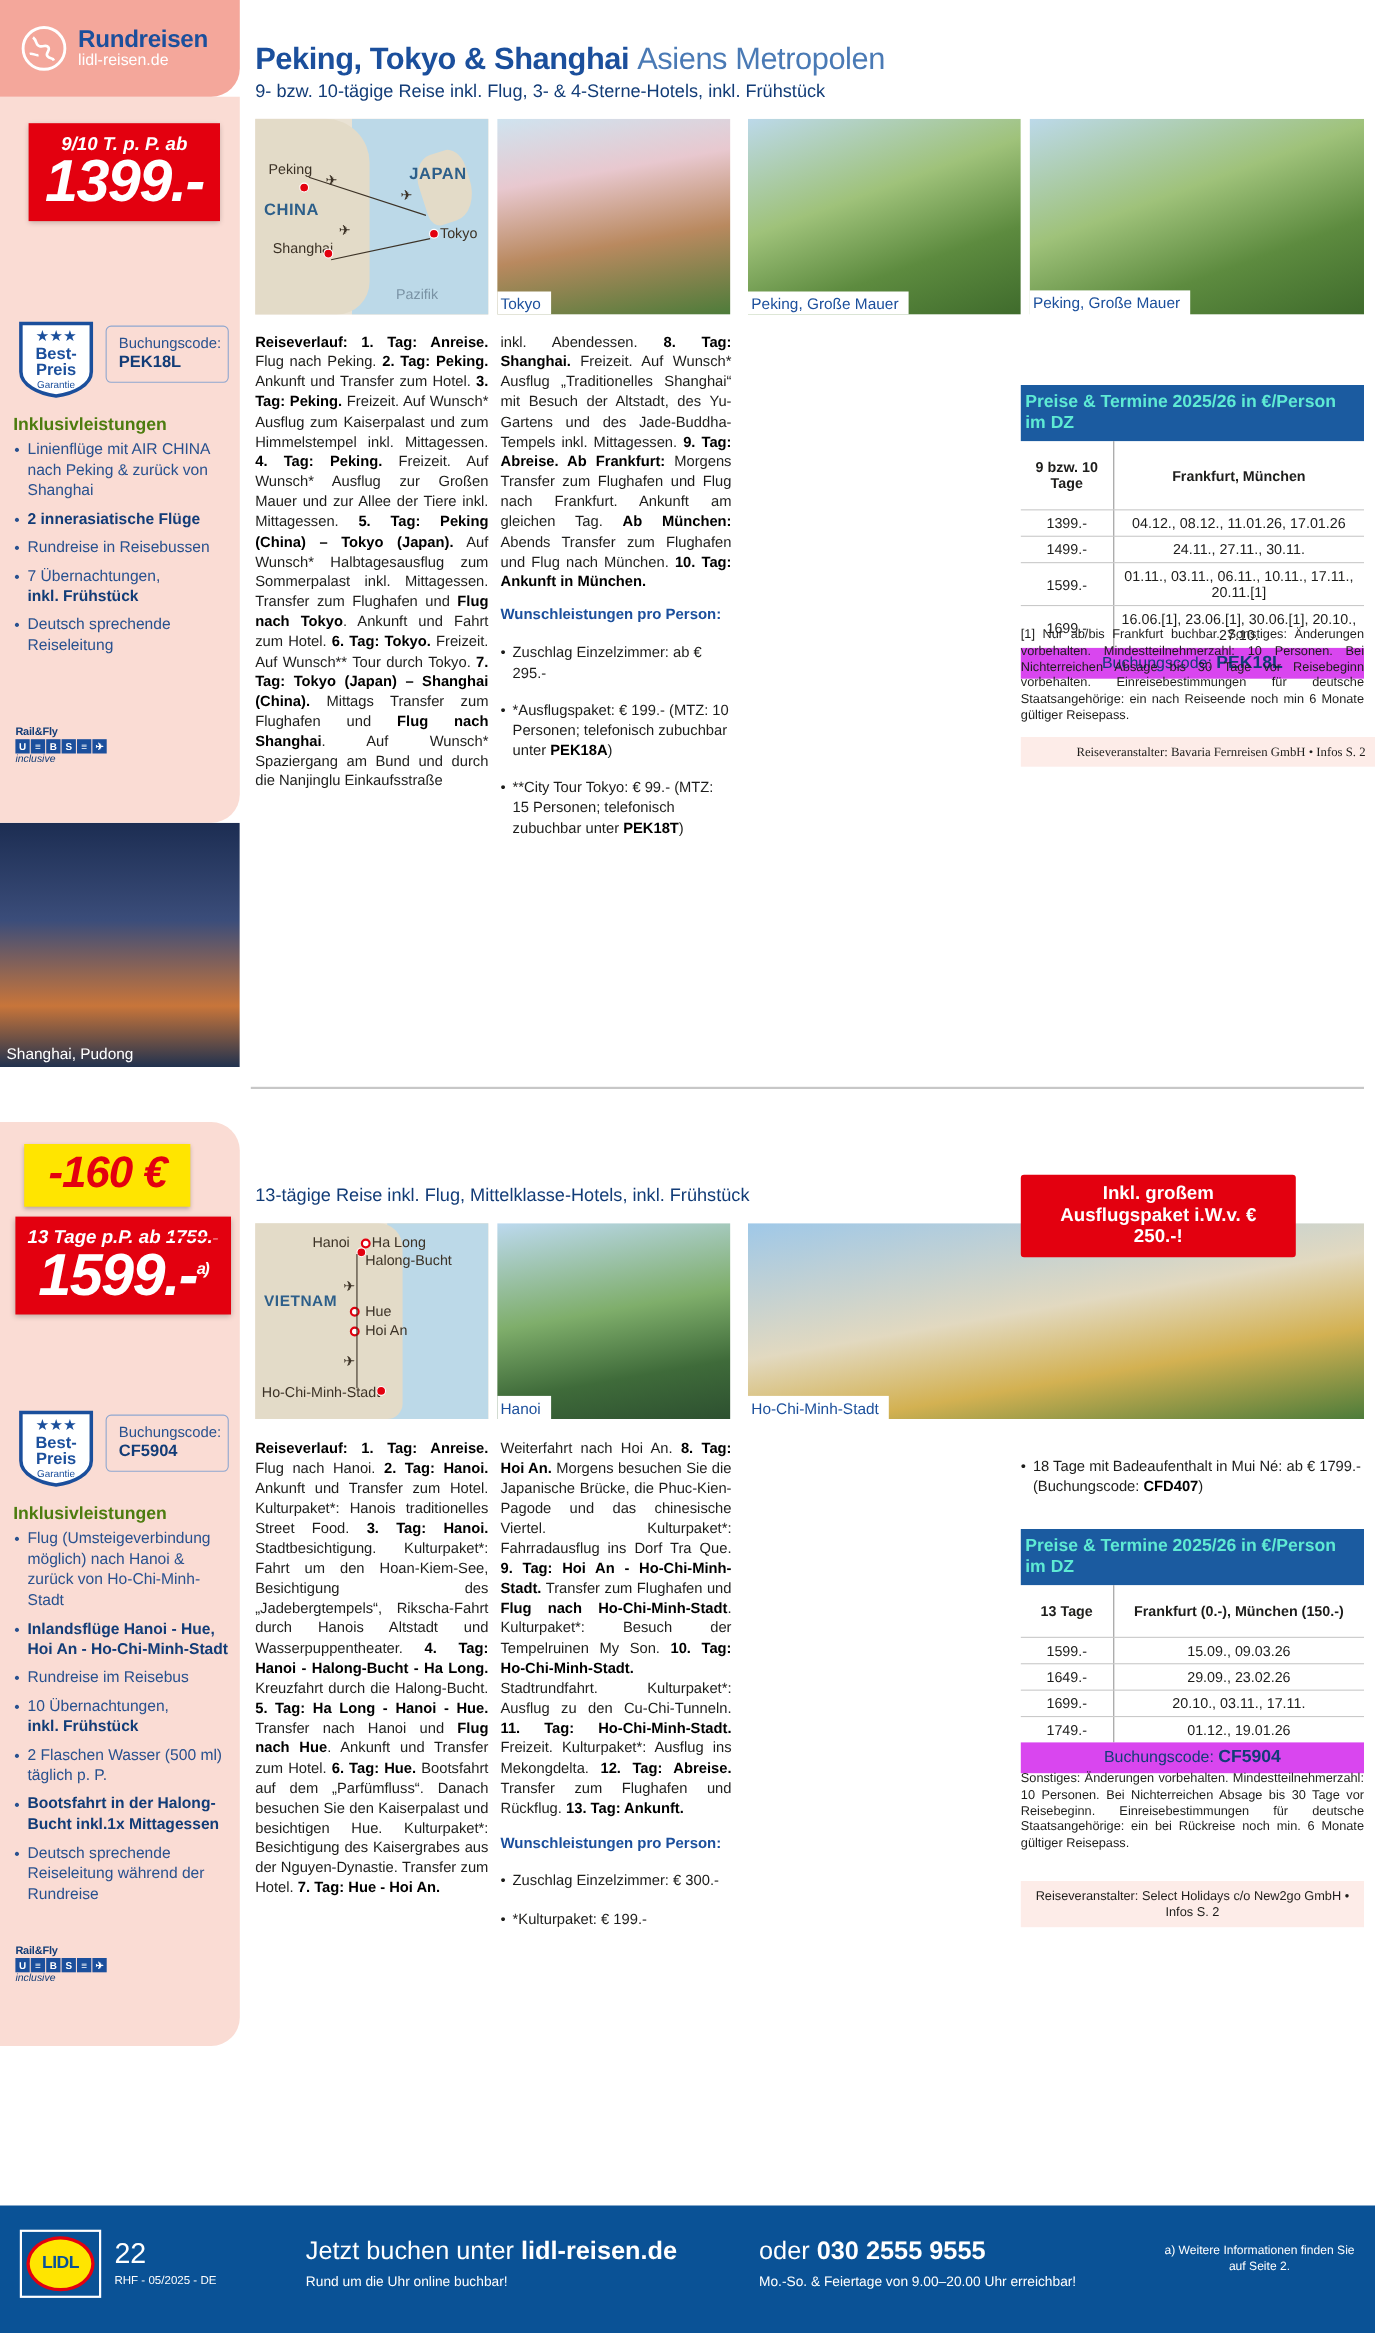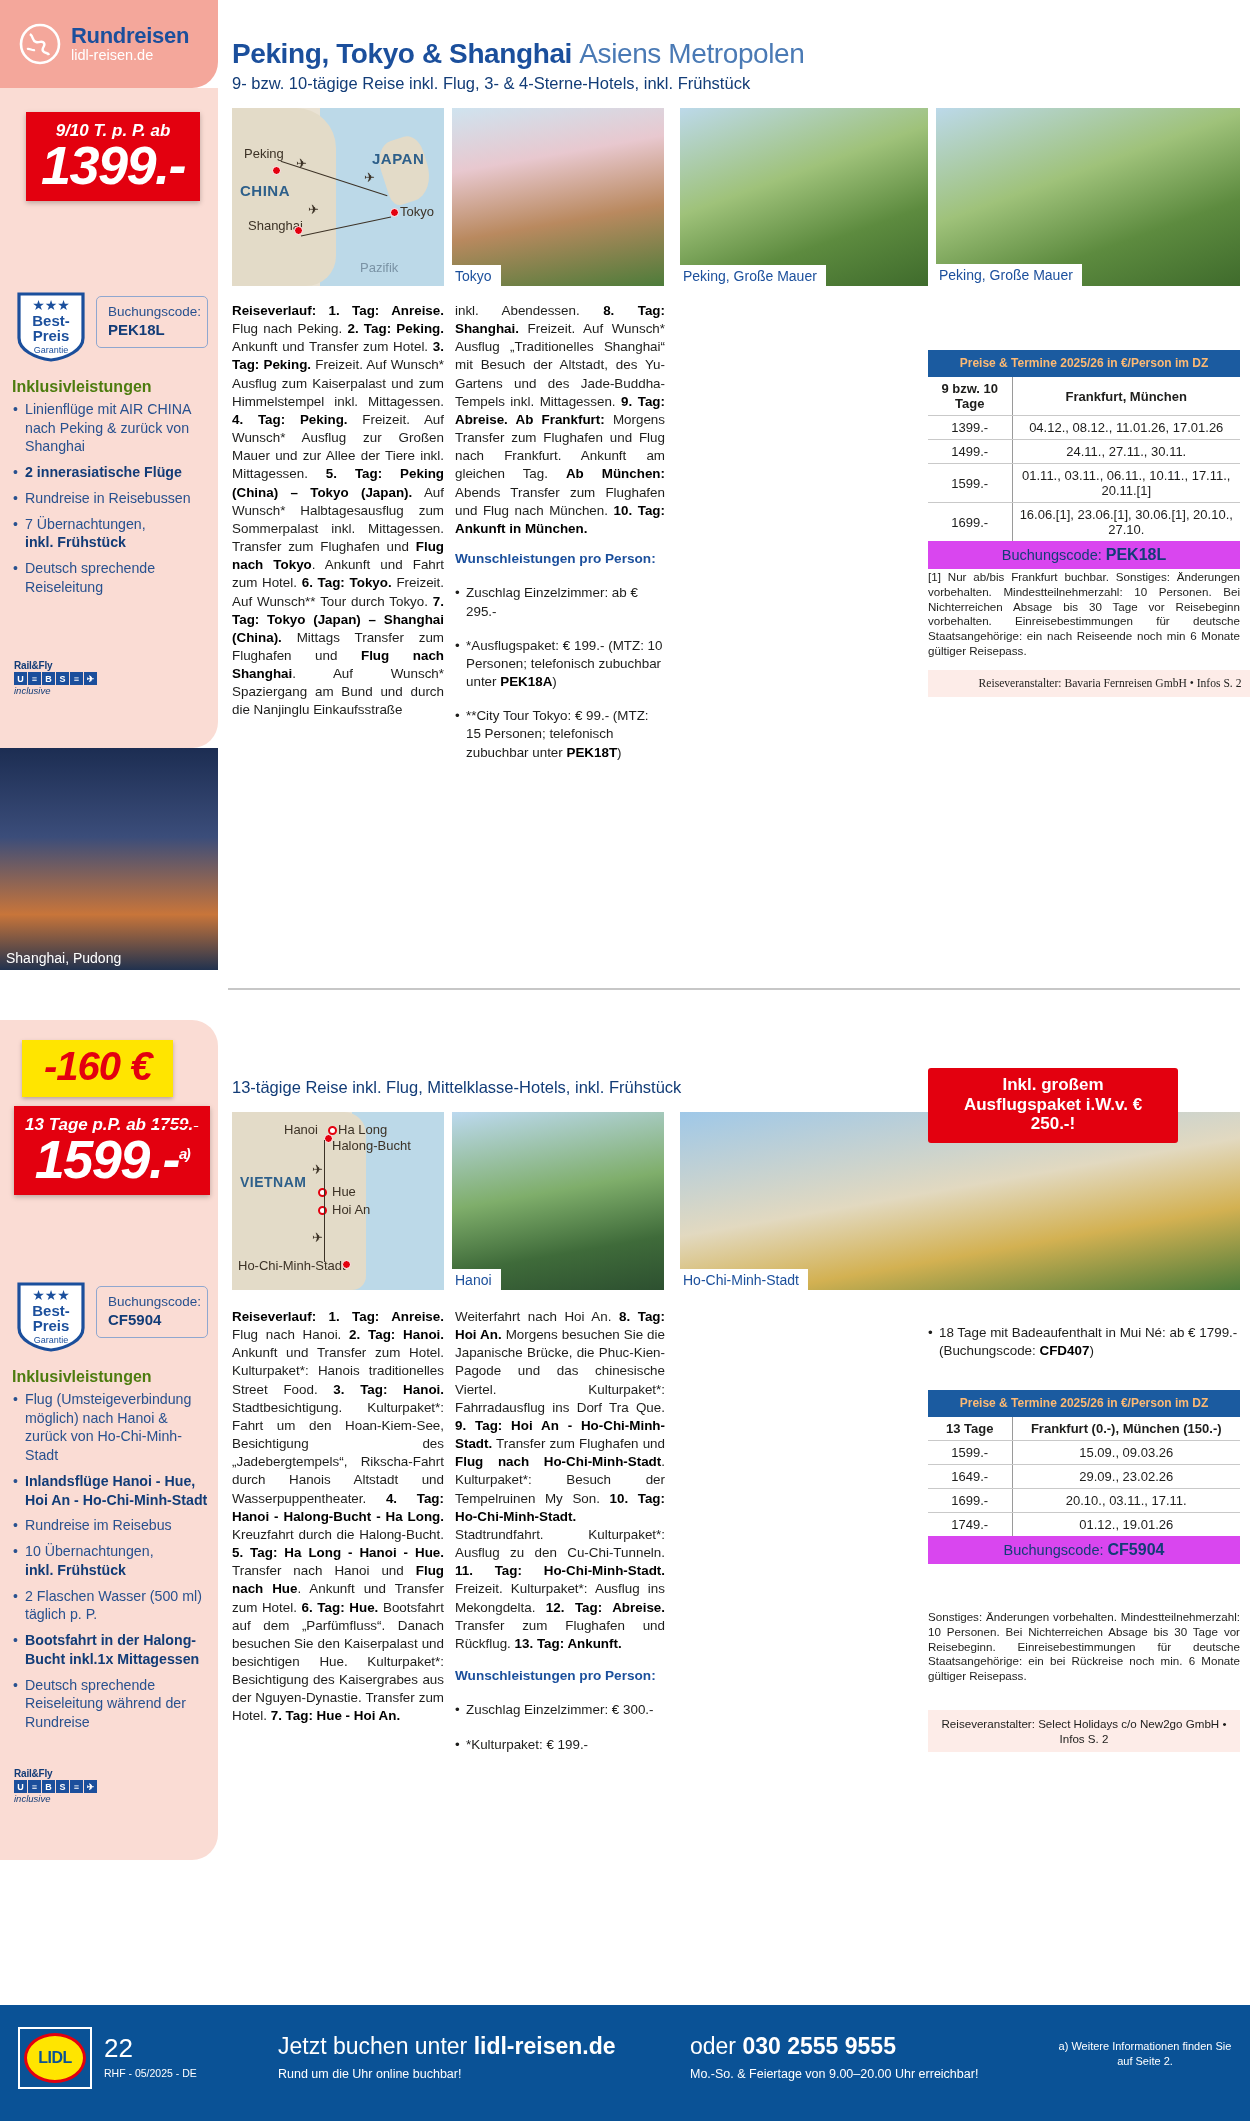--- a/index.html
+++ b/index.html
@@ -104,26 +104,26 @@
   }
   .col b { color:#000; }
   .wl-h { font-weight:bold; color:#1b4f9c; font-size:13.6px; display:block; margin-bottom:3px; }
   .wl { margin:0; padding:0; list-style:none; }
   .wl li { padding-left:11px; position:relative; margin-bottom:2px; text-align:left;margin-top:16px; }
   .wl li::before { content:"•"; position:absolute; left:0; top:0; }
 
   
   .ptable { position:absolute; width:312px; }
   .pthead {
-    background:#1b5ba0; color:#fdba74; text-align:center; font-weight:bold;
-    font-size:12px; line-height:1.2; padding:6px 4px 7px;
+    background:#1b5ba0; color:#5eead4; font-weight:bold;
+    font-size:16px; line-height:1.2; padding:6px 4px 7px;
   }
   .pt { width:100%; border-collapse:collapse; font-size:13px; color:#1d1d1b; }
   .pt th, .pt td { border-bottom:1.4px solid #c9c9c9; padding:4px 3px; text-align:center; vertical-align:middle; }
-  .pt th { font-weight:bold; font-size:13px; padding:4px 3px; }
+  .pt th { font-weight:bold; font-size:13px; padding:16px 3px; }
   .pt td.c1, .pt th.c1 { width:84px; border-right:1.4px solid #9a9a9a; font-weight:normal; }
   .pt th.c1 { font-weight:bold; }
   .pt tr:last-child td { border-bottom:none; }
 
   .codebar {
     background:#d946ef; color:#123c77; text-align:center;
     font-size:14.5px; padding:5px 4px; font-weight:normal;
   }
   .codebar b { font-size:16px; }
 

